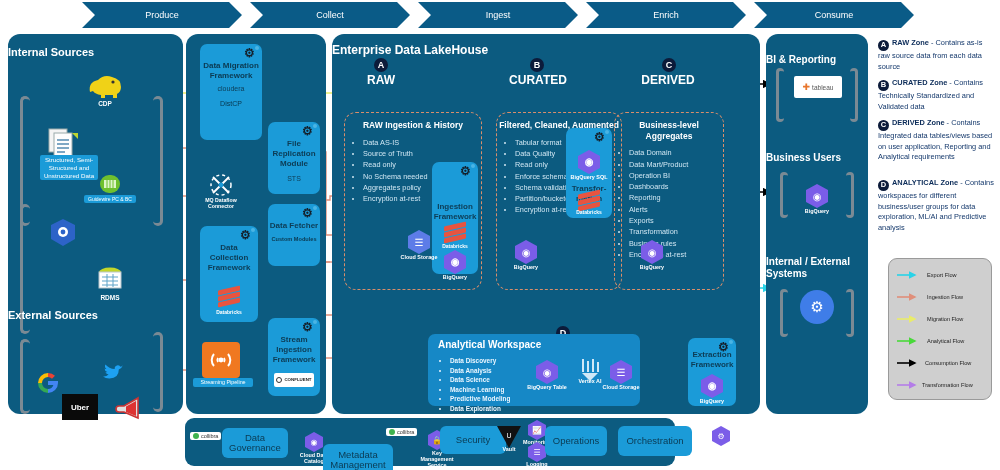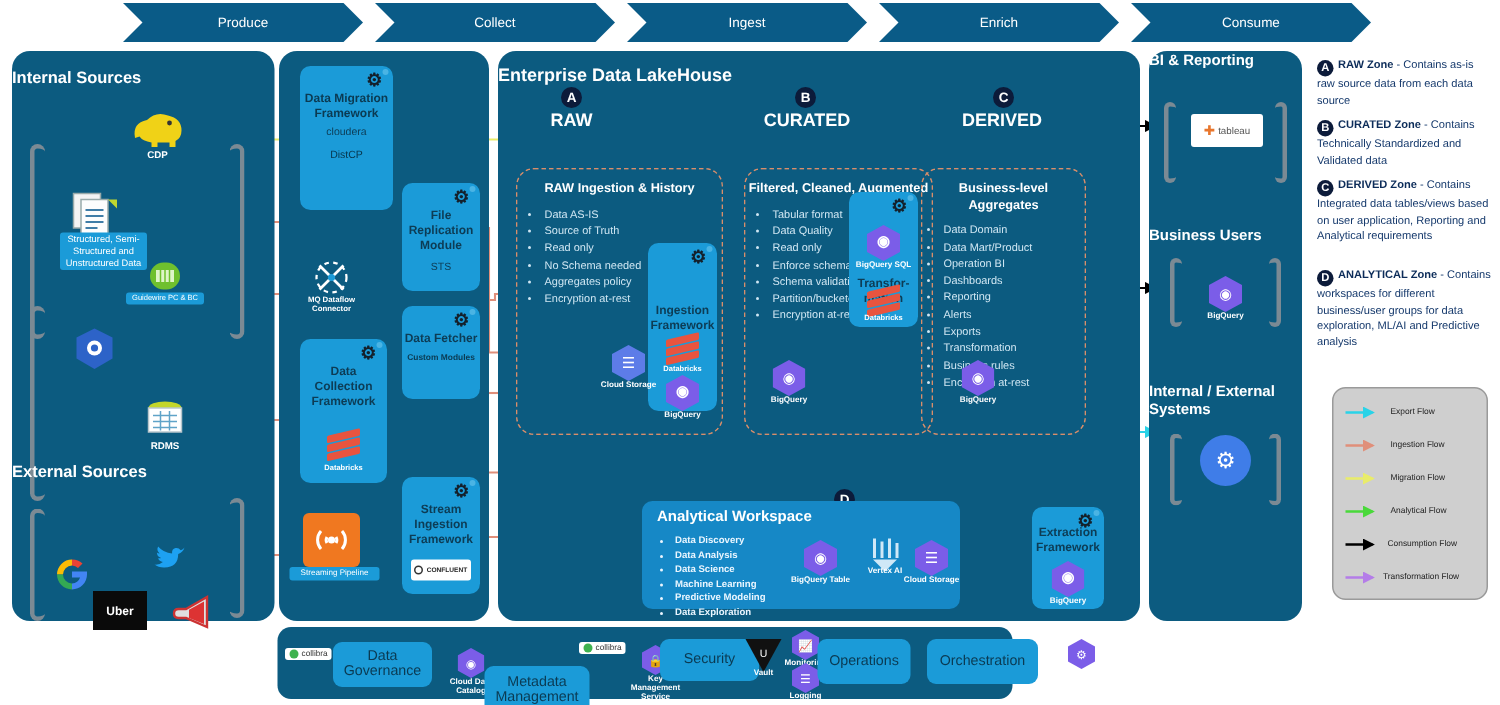--- a/index.html
+++ b/index.html
@@ -473,21 +473,21 @@
   <div class="fw" style="left:688px;top:338px;width:48px;height:68px;padding-top:12px;">
     <div class="gear">⚙</div>
     <div>Extraction Framework</div>
     <div class="hexicon violet" style="left:13px;top:36px;">
         <div class="hx">◉</div>
       <div class="icon-cap">BigQuery</div>
       </div>
   </div>
 
   <div class="panel" style="left:766px;top:34px;width:102px;height:380px;">
-    <div class="panel-title" style="top:1px;font-size:10px;">BI &amp; Reporting</div>
+    <div class="panel-title" style="top:20px;font-size:10px;">BI &amp; Reporting</div>
     <div class="bracket left" style="left:10px;top:34px;width:8px;height:54px;"></div>
     <div class="bracket right" style="left:84px;top:34px;width:8px;height:54px;"></div>
 
     <div class="panel-title" style="top:118px;font-size:10px;">Business Users</div>
     <div class="bracket left" style="left:14px;top:138px;width:8px;height:46px;"></div>
     <div class="bracket right" style="left:80px;top:138px;width:8px;height:46px;"></div>
 
     <div class="panel-title" style="top:222px;font-size:10px;line-height:1.2;">Internal / External Systems</div>
     <div class="bracket left" style="left:14px;top:255px;width:8px;height:48px;"></div>
     <div class="bracket right" style="left:80px;top:255px;width:8px;height:48px;"></div>

